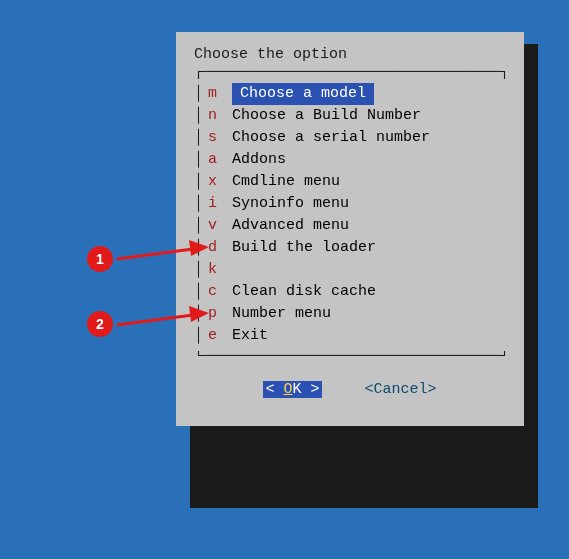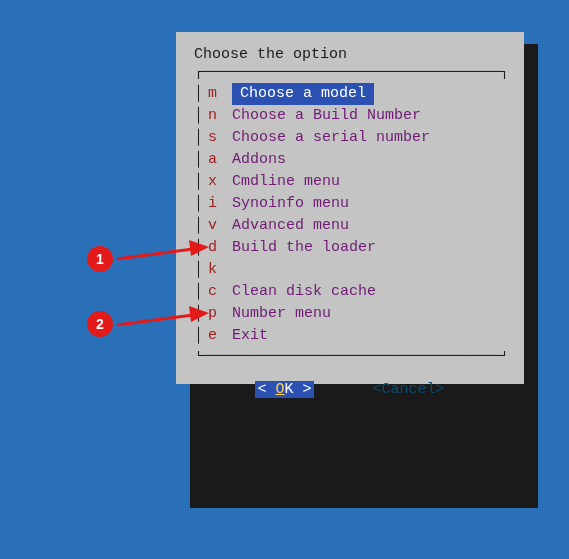--- a/index.html
+++ b/index.html
@@ -20,21 +20,21 @@
       top: 44px;
       width: 348px;
       height: 464px;
       background: #1a1a1a;
     }
     .dialog {
       position: absolute;
       left: 176px;
       top: 32px;
       width: 348px;
-      height: 352px;
+      height: 394px;
       background: #c4c4c4;
       padding: 14px 18px 14px 18px;
     }
     .dialog-title {
       color: #1a1a1a;
       margin-bottom: 4px;
       padding-left: 0;
     }
     .list-border-top,
     .list-border-bottom {
@@ -59,34 +59,34 @@
       color: #1a1a1a;
       width: 14px;
       display: inline-block;
     }
     .menu-key {
       color: #a02020;
       width: 24px;
       display: inline-block;
     }
     .menu-label {
-      color: #701a75;
+      color: #000000;
     }
     .menu-label.selected {
       background: #2b52b3;
       color: #ffffff;
       padding: 0 8px;
     }
     .buttons {
       text-align: center;
       margin-top: 18px;
     }
     .btn {
       display: inline-block;
-      margin: 0 25px;
+      margin: 0 17px;
       cursor: pointer;
     }
     .btn-ok-wrap {
       background: #2b52b3;
       color: #fff;
       padding: 0 2px;
     }
     .btn-ok-hotkey {
       color: #ffd050;
       text-decoration: underline;

